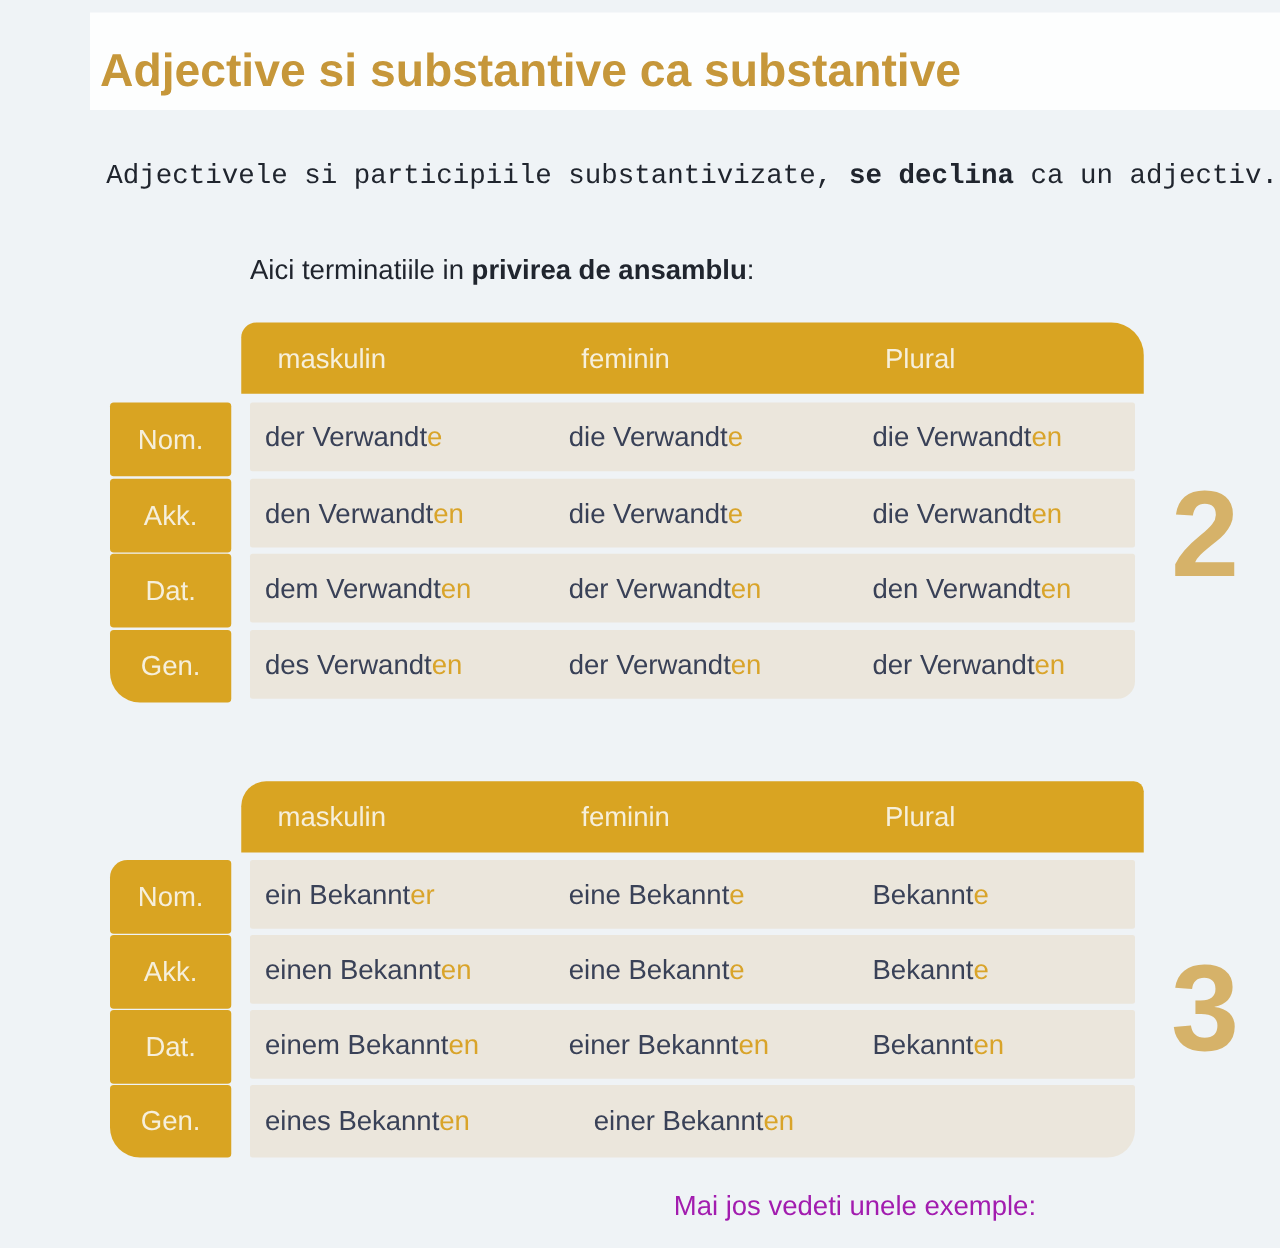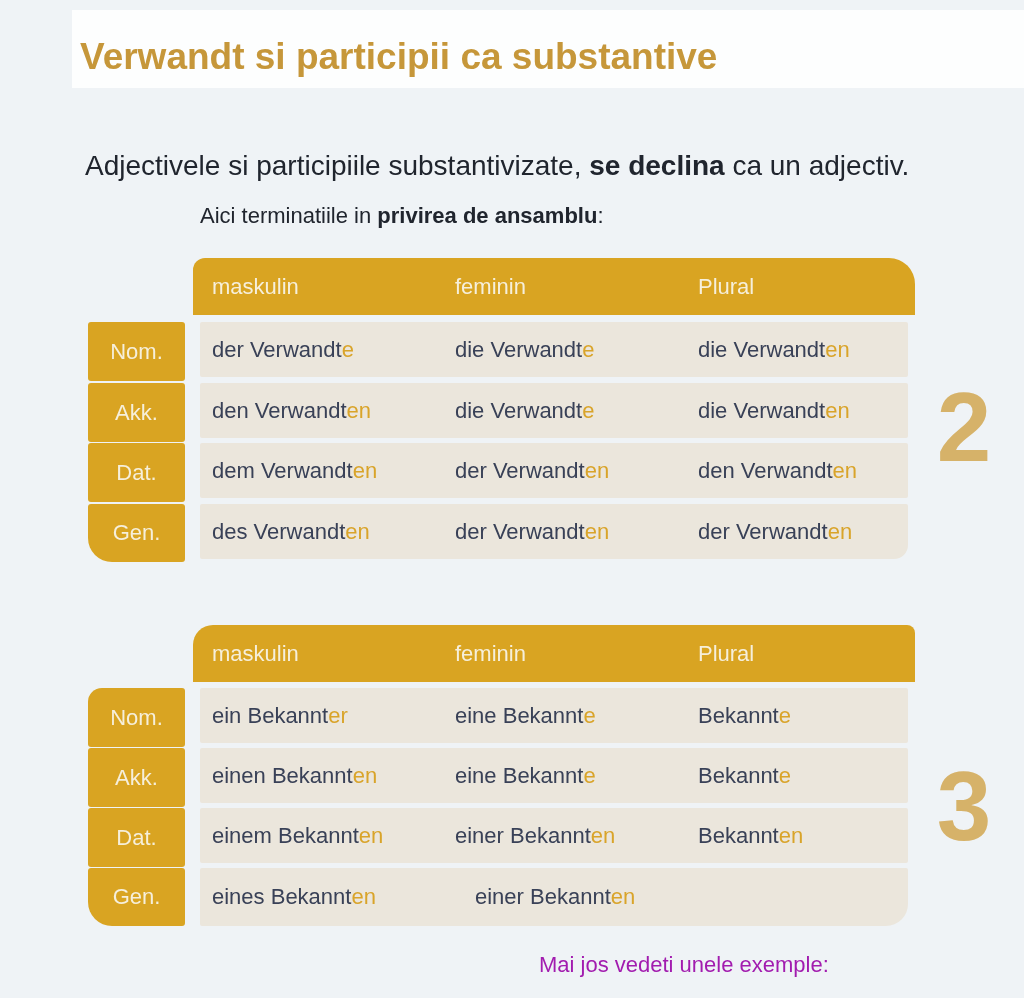--- a/index.html
+++ b/index.html
@@ -22,45 +22,46 @@
     position: absolute;
     left: 80px; top: 36px;
     font-size: 37px;
     font-weight: bold;
     color: #c6973a;
     letter-spacing: 0px;
     white-space: nowrap;
   }
   .intro {
     position: absolute;
-    left: 85px; top: 150px;
-    font-size: 28px;
+    left: 85px; top: 128px;
+    font-size: 22px;
     color: #20252e;
     white-space: nowrap;
+    font-family: Liberation Mono, monospace;
   }
   .subtitle {
     position: absolute;
     left: 200px; top: 203px;
     font-size: 22px;
     color: #20252e;
     white-space: nowrap;
   }
   .thead {
     position: absolute;
     left: 193px;
     width: 722px; height: 57px;
     background: #d9a422;
     display: grid;
     grid-template-columns: 243px 243px 1fr;
     align-items: center;
   }
   .thead.t1 { top: 258px; border-radius: 12px 26px 0 0; }
   .thead.t2 { top: 625px; border-radius: 20px 8px 0 0; }
   .th {
-    padding-left: 19px;
+    padding-left: 29px;
     font-size: 22px;
     color: #f6efdb;
     white-space: nowrap;
   }
   .case-label {
     position: absolute;
     left: 88px;
     width: 97px; height: 59px;
     background: #d9a422;
     color: #f6efdb;
@@ -108,21 +109,21 @@
     color: #a21caf;
     white-space: nowrap;
   }
 </style>
 </head>
 <body>
 
 <div class="page">
 
   <div class="title-strip"></div>
-  <h1 class="page-title">Verwandt si participii ca substantive</h1>
+  <h1 class="page-title">Adjective si substantive ca substantive</h1>
 
   <p class="intro"><span>Adjectivele si participiile substantivizate, </span><b>se declina</b><span> ca un adjectiv.</span></p>
 
   <p class="subtitle"><span>Aici terminatiile in </span><b>privirea de ansamblu</b><span>:</span></p>
 
   <div class="thead t1">
     <div class="th">maskulin</div>
     <div class="th">feminin</div>
     <div class="th">Plural</div>
   </div>

